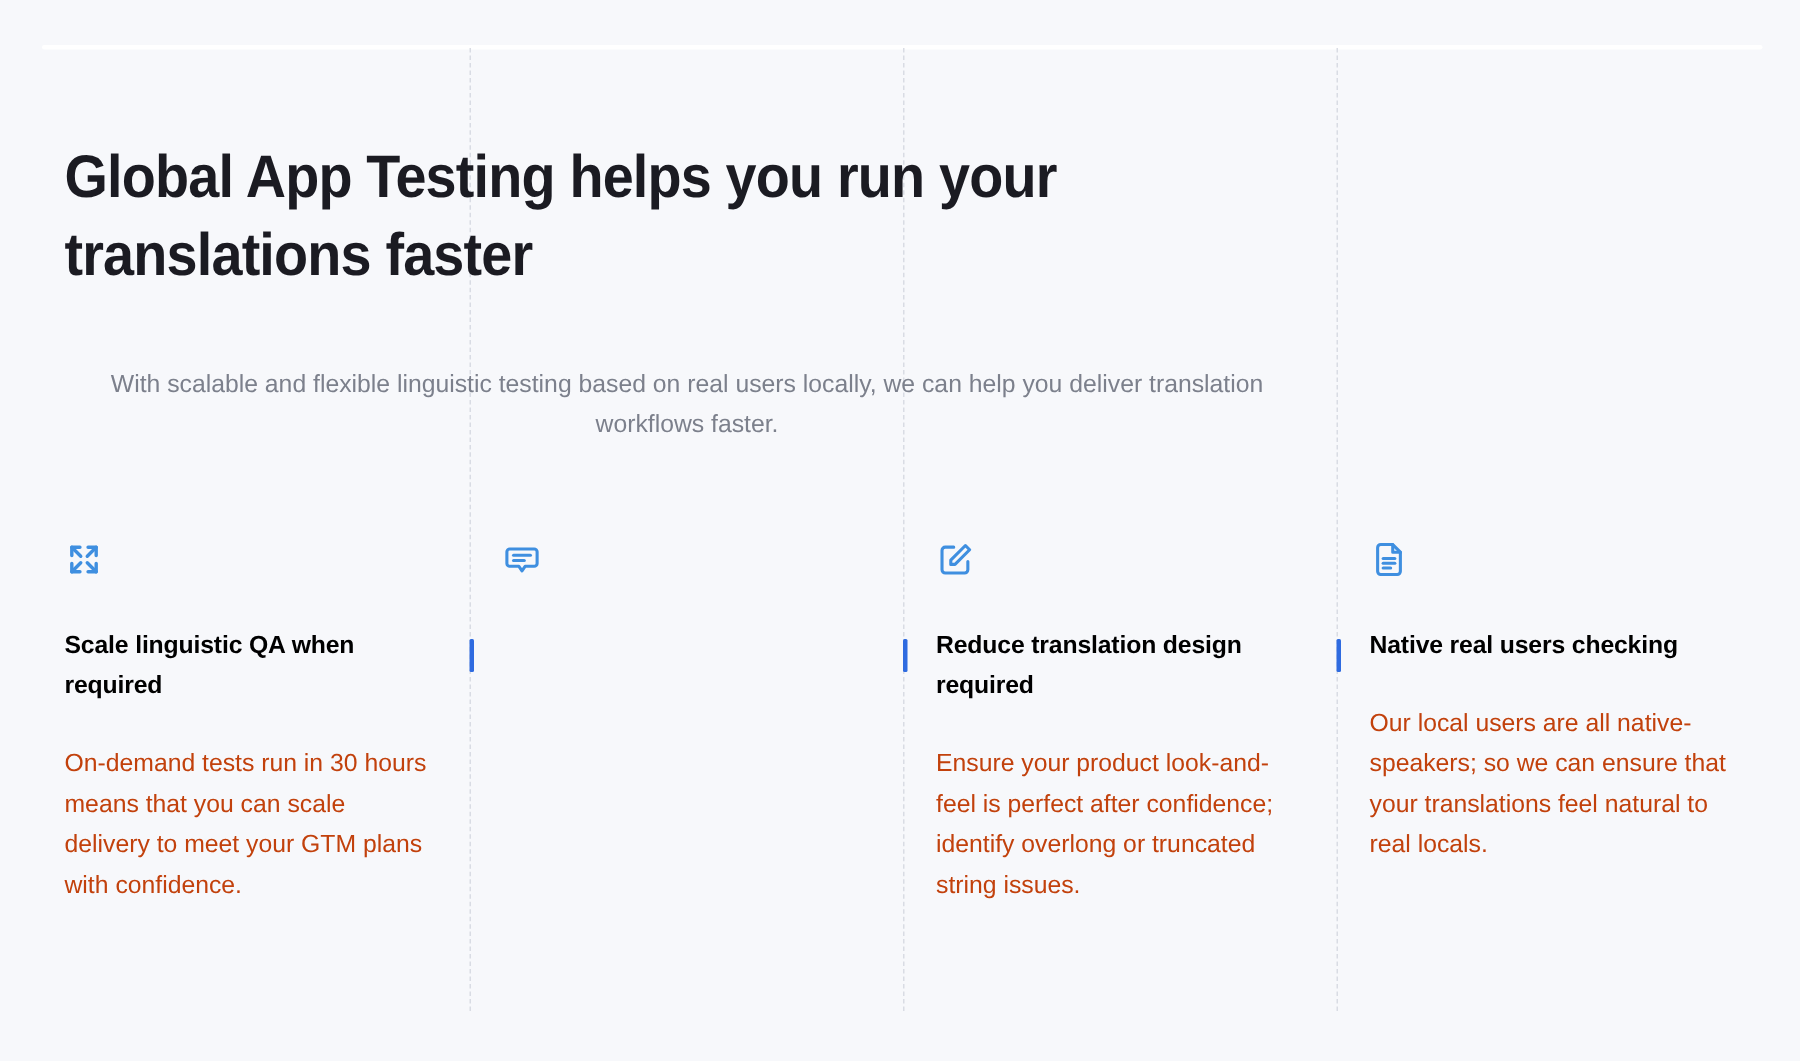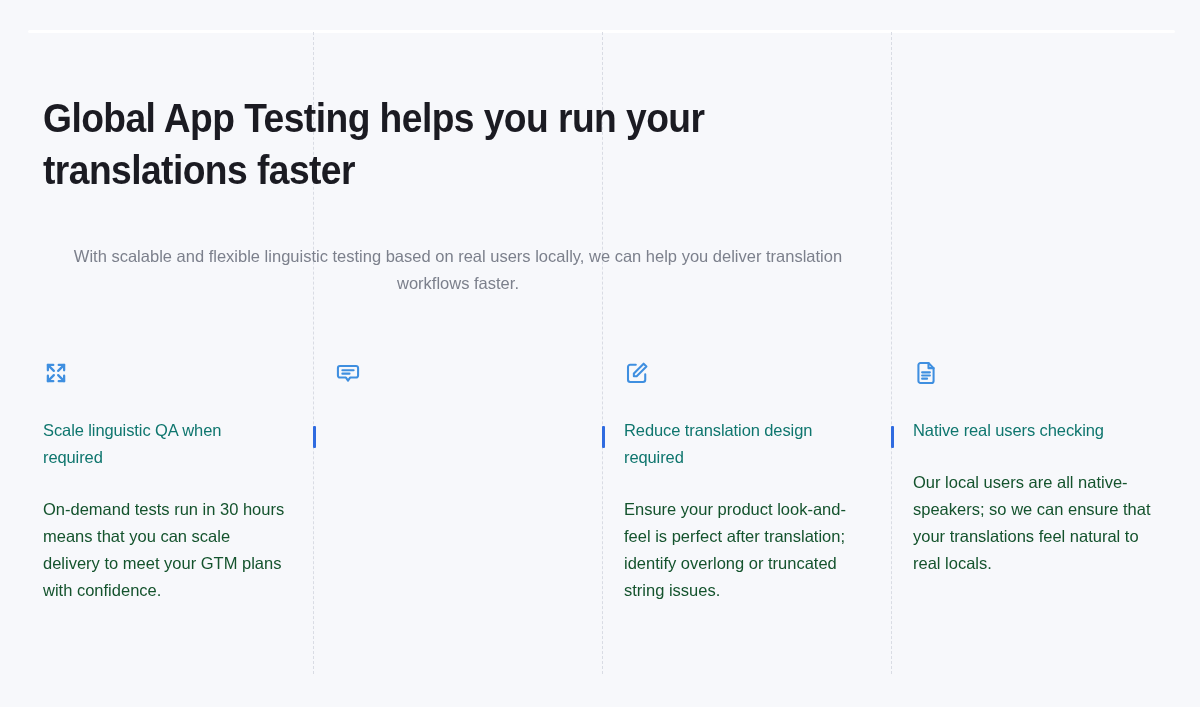--- a/index.html
+++ b/index.html
@@ -107,32 +107,32 @@
     display: block;
     width: 26px;
     height: 26px;
     margin-bottom: 31px;
   }
   .icon svg { display: block; width: 26px; height: 26px; }
 
   .card-title {
     font-size: 16.5px;
     line-height: 27px;
-    font-weight: 400;
-    color: #0f766e;
+    font-weight: 700;
+    color: #000000;
     letter-spacing: -0.1px;
     margin-bottom: 25px;
     max-width: 245px;
     margin-top: 12px;
   }
 
   .card-body {
     font-size: 16.5px;
     line-height: 27px;
-    color: #14532d;
+    color: #c2410c;
     font-weight: 400;
     max-width: 248px;
   }
 </style>
 </head>
 <body>
 
 <div class="page">
 
   <div class="top-rule"></div>
@@ -178,21 +178,21 @@
 
     <div class="col c2">
       <span class="accent"></span>
       <span class="icon">
         <svg viewBox="0 0 24 24" fill="none" stroke="#3f8fe0" stroke-width="1.9" stroke-linecap="round" stroke-linejoin="round">
           <path d="M19.6 13.2v5.1a2 2 0 0 1-2 2H5.7a2 2 0 0 1-2-2V6.4a2 2 0 0 1 2-2h5.2"></path>
           <path d="M18.1 3.4l2.6 2.6-9 9H9.1v-2.6z"></path>
         </svg>
       </span>
       <div class="card-title">Reduce translation design required</div>
-      <div class="card-body">Ensure your product look-and-feel is perfect after translation; identify overlong or truncated string issues.</div>
+      <div class="card-body">Ensure your product look-and-feel is perfect after confidence; identify overlong or truncated string issues.</div>
     </div>
 
     <div class="col c3">
       <span class="accent"></span>
       <span class="icon">
         <svg viewBox="0 0 24 24" fill="none" stroke="#3f8fe0" stroke-width="1.9" stroke-linecap="round" stroke-linejoin="round">
           <path d="M14.3 2.8H6.9a1.9 1.9 0 0 0-1.9 1.9v14.6a1.9 1.9 0 0 0 1.9 1.9h10.2a1.9 1.9 0 0 0 1.9-1.9V7.5z"></path>
           <polyline points="14.3,2.8 14.3,7.5 19,7.5"></polyline>
           <line x1="8.4" y1="11.4" x2="15.6" y2="11.4"></line>
           <line x1="8.4" y1="14.3" x2="15.6" y2="14.3"></line>

